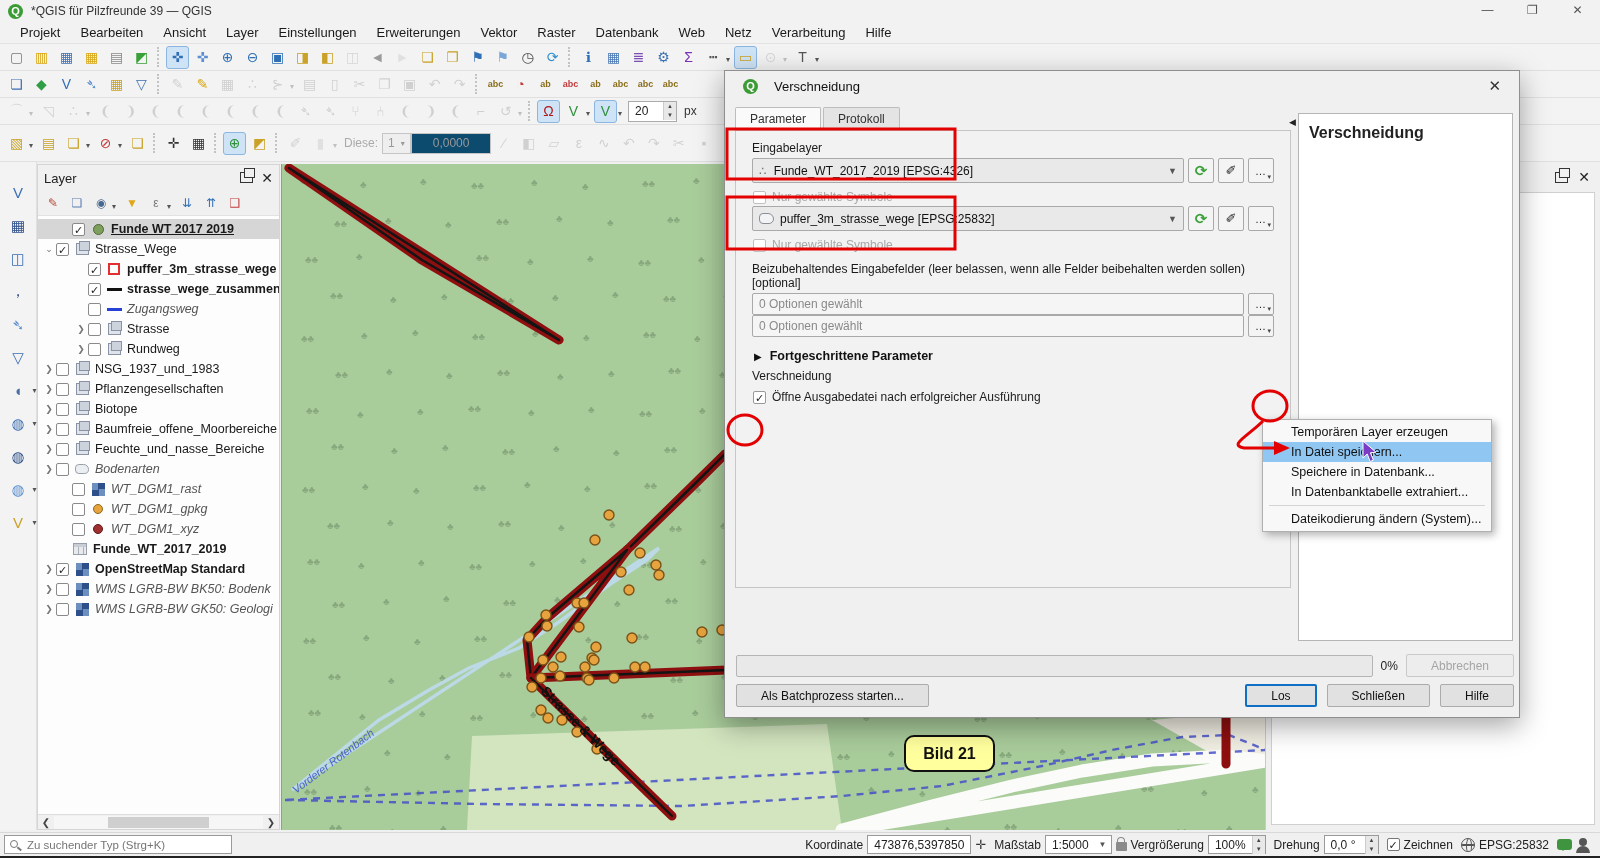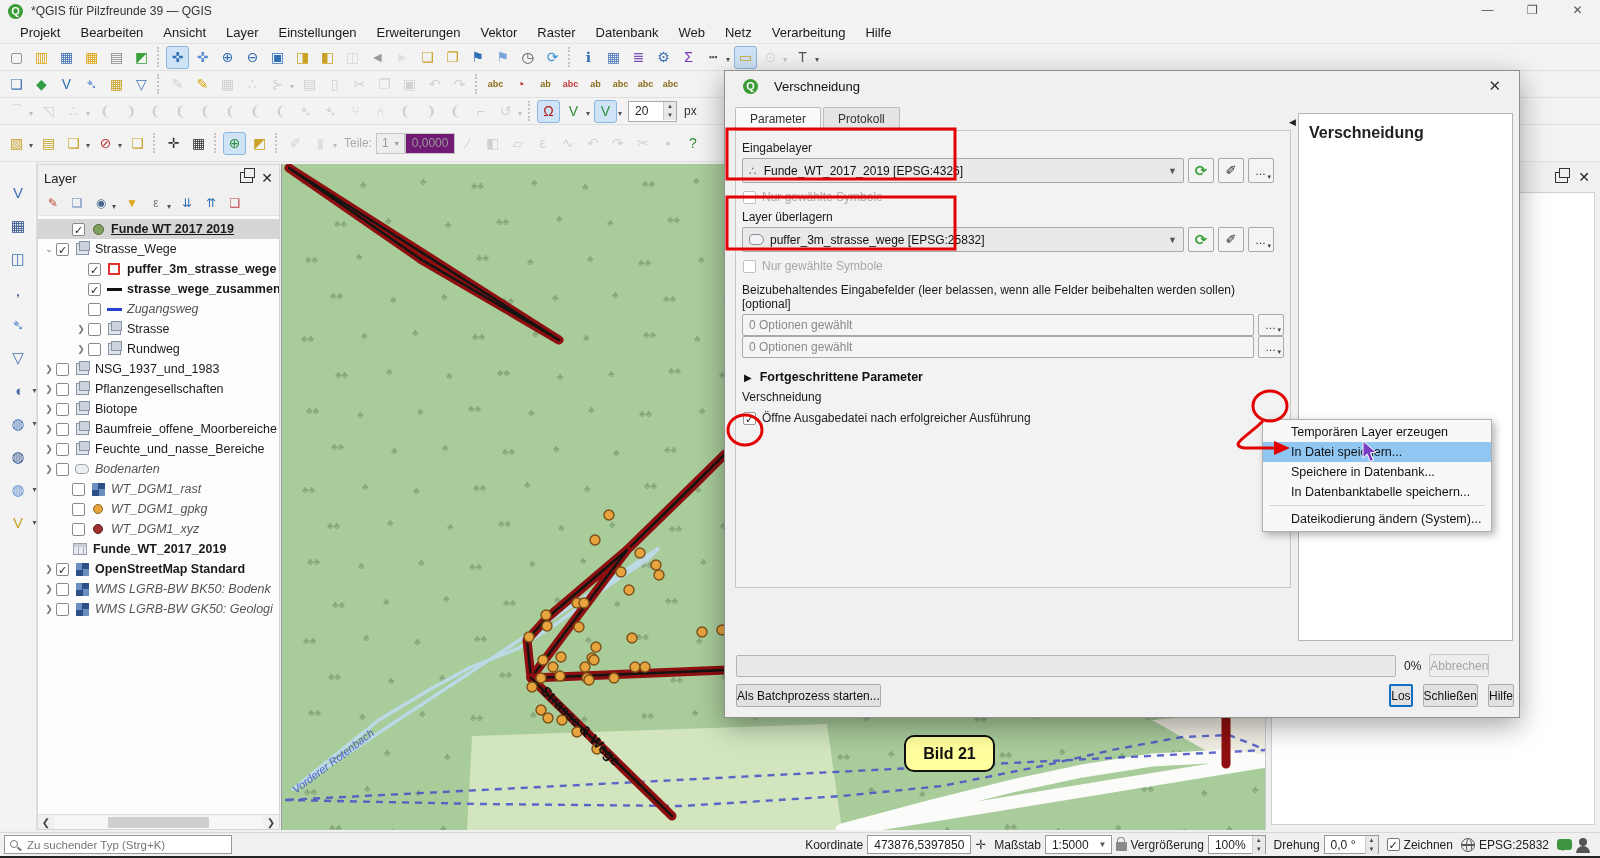--- a/index.html
+++ b/index.html
@@ -25,21 +25,21 @@
   .tbi.d { opacity:.32; filter:grayscale(.9); }
   .tbi .dd { position:absolute; right:-6px; top:8px; font-size:8px; color:#555; }
   .tbi.hasdd { margin-right:8px; }
   .tb-spin { display:inline-flex; align-items:center; border:1px solid #ababab; background:#fff; height:21px; margin:0 3px; }
   .tb-spin .val { padding:0 6px; min-width:34px; font-size:12px; }
   .spin-btns { display:flex; flex-direction:column; border-left:1px solid #ccc; }
   .spin-btns span { font-size:6px; line-height:9px; padding:0 3px; color:#444; background:#e8e8e8; }
   .tb-lbl { font-size:12px; color:#333; margin:0 4px; }
   .tb-lbl.d { color:#aaa; }
   .tb-combo { display:inline-flex; align-items:center; gap:6px; border:1px solid #c5c5c5; background:#eee; color:#999; height:21px; padding:0 5px; font-size:12px; }
-  .tb-field { border:1px solid #c5c5c5; background:#701a75; color:#999; height:21px; padding:0 6px; font-size:12px; display:inline-flex; align-items:center; }
+  .tb-field { border:1px solid #c5c5c5; background:#0c4a6e; color:#999; height:21px; padding:0 21px; font-size:12px; display:inline-flex; align-items:center; }
 
   
   #left-toolbar { position:absolute; left:0; top:162px; width:37px; height:668px; background:#f3f3f3; display:flex; flex-direction:column; align-items:center; padding-top:14px; border-right:1px solid #e0e0e0; }
   #left-toolbar .tbi { margin:3px 0; font-size:15px; }
 
   
   #layers-panel { position:absolute; left:37px; top:164px; width:243px; height:666px; background:#f0f0f0; border:1px solid #d5d5d5; display:flex; flex-direction:column; }
   #lp-header { height:26px; display:flex; align-items:center; padding:0 6px; }
   #lp-title { font-size:13px; color:#222; }
   #lp-header .hic { margin-left:auto; display:flex; gap:8px; }
@@ -109,21 +109,21 @@
   #taskbar { position:absolute; left:0; top:856px; width:1600px; height:2px; background:#222; }
 
   
   #dialog { position:absolute; left:724px; top:70px; width:796px; height:648px; background:#f0f0f0; border:1px solid #8f8f8f; box-shadow:0 8px 26px rgba(0,0,0,.35); }
   #dlg-titlebar { height:30px; display:flex; align-items:center; padding:0 10px; background:#f0f0f0; }
   #dlg-title { font-size:13px; color:#111; margin-left:8px; }
   #dlg-close { margin-left:auto; font-size:15px; color:#333; padding:0 8px; }
   .tabs { position:absolute; left:10px; top:36px; display:flex; }
   .tab { padding:4px 14px; font-size:12px; border:1px solid #bdbdbd; border-bottom:none; background:#e4e4e4; color:#333; margin-right:2px; border-radius:2px 2px 0 0; }
   .tab.active { background:#fafafa; position:relative; z-index:2; }
-  #dlg-params { position:absolute; left:10px; top:59px; width:556px; height:458px; background:#f2f2f2; border:1px solid #c6c6c6; padding:4px 6px; }
+  #dlg-params { position:absolute; left:10px; top:59px; width:556px; height:458px; background:#f2f2f2; border:1px solid #c6c6c6; padding:4px 16px; }
   .fld-label { font-size:12px; color:#1a1a1a; margin:6px 0 3px 0; }
   .fld-label.opt { margin-top:10px; }
   .combo { height:25px; border:1px solid #a9a9a9; background:#e9e9e9; display:flex; align-items:center; padding:0 6px; gap:6px; width:442px; border-radius:2px; }
   .combo .ctext { font-size:12px; color:#111; }
   .combo .chev { margin-left:auto; font-size:9px; color:#555; }
   .combo-row { display:flex; align-items:center; gap:4px; }
   .sq-btn { width:26px; height:25px; border:1px solid #a9a9a9; background:#f4f4f4; display:flex; align-items:center; justify-content:center; font-size:13px; border-radius:2px; flex:none; }
   .sq-btn.green { color:#3aa13a; font-weight:bold; font-size:15px; }
   .sq-btn.dots { font-size:11px; letter-spacing:1px; position:relative; }
   .sq-btn.dots:after { content:"▾"; font-size:7px; position:absolute; right:1px; bottom:1px; color:#444; }
@@ -138,21 +138,21 @@
   .field-row { display:flex; align-items:center; gap:4px; }
   .adv-row { display:flex; align-items:center; gap:8px; margin:12px 0 4px 2px; font-weight:bold; font-size:12.5px; color:#111; }
   .adv-row .tri { font-size:10px; }
   #dlg-sidepanel { position:absolute; left:573px; top:42px; width:215px; height:528px; background:#fff; border:1px solid #b5b5b5; padding:10px 10px; overflow:hidden; }
   #dlg-sidepanel h3 { font-size:16px; color:#222; margin-bottom:10px; font-weight:bold; }
   #dlg-sidepanel p { font-size:11.5px; color:#555; line-height:1.38; }
   #side-collapse { position:absolute; left:564px; top:46px; font-size:9px; color:#222; }
   #dlg-progress-row { position:absolute; left:11px; top:583px; width:778px; display:flex; align-items:center; gap:8px; }
   #progressbar { width:660px; height:22px; border:1px solid #b5b5b5; background:#e9e9e9; border-radius:2px; }
   #progress-pct { font-size:12px; }
-  .btn { height:23px; border:1px solid #ababab; background:#e1e1e1; font-size:12px; display:inline-flex; align-items:center; justify-content:center; padding:0 0; border-radius:2px; color:#111; }
+  .btn { height:23px; border:1px solid #ababab; background:#e1e1e1; font-size:12px; display:inline-flex; align-items:center; justify-content:center; padding:0 24px; border-radius:2px; color:#111; }
   .btn.disabled { color:#a5a5a5; background:#ededed; border-color:#c9c9c9; }
   #dlg-btn-row { position:absolute; left:11px; top:613px; width:778px; display:flex; align-items:center; }
   #dlg-btn-row .spacer { flex:1; }
   .btn.default { border:2px solid #0f6fc5; }
   #dlg-btn-row .btn { margin-left:10px; }
   #dlg-btn-row .btn:first-child { margin-left:0; }
 
   
   #ctx-menu { position:absolute; left:1262px; top:419px; width:230px; background:#f8f8f8; border:1px solid #b0b0b0; box-shadow:3px 3px 8px rgba(0,0,0,.3); padding:2px 0; z-index:60; }
   .cmi { height:20px; display:flex; align-items:center; padding-left:28px; font-size:12.5px; color:#111; }
@@ -311,21 +311,21 @@
       <span class="tbi" style="color: rgb(51, 51, 51);">▦</span>
     </span>
   <span class="sep"></span>
   <span id="tb4-zoom" style="display:inline-flex;align-items:center;">
       <span class="tbi a" style="color: rgb(47, 143, 58);">⊕</span>
       <span class="tbi" style="color: rgb(201, 162, 39);">◩</span>
     </span>
   <span class="sep"></span>
   <span id="tb4-eyedrop"><span class="tbi d" style="color: rgb(136, 136, 136);">✐</span></span>
     <span id="tb4-swatch"><span class="tbi d hasdd" style="color: rgb(187, 187, 187);">▮<span class="dd">▾</span></span></span>
-  <span class="tb-lbl d">Teile:</span>
+  <span class="tb-lbl d">Diese:</span>
   <span class="tb-combo">
       <span>1</span>
       <span style="font-size:8px;">▾</span>
     </span>
   <span class="tb-field">0,0000</span>
   <span id="tb4-raster" style="display:inline-flex;align-items:center;">
       <span class="tbi d" style="color: rgb(138, 138, 138);">∕</span>
       <span class="tbi d" style="color: rgb(138, 138, 138);">◧</span>
       <span class="tbi d" style="color: rgb(138, 138, 138);">▱</span>
       <span class="tbi d" style="color: rgb(138, 138, 138);">ε</span>
@@ -973,21 +973,20 @@
       </div>
       <span class="sq-btn green">⟳</span>
       <span class="sq-btn">✐</span>
       <span class="sq-btn dots">…</span>
     </div>
     <div class="cb-row dim">
       <span class="cb"></span>
       <span class="cb-lbl">Nur gewählte Symbole</span>
     </div>
 
-    <div class="fld-label">Layer überlagern</div>
     <div class="combo-row">
       <div class="combo">
         <span class="poly-ic"></span>
         <span class="ctext">puffer_3m_strasse_wege [EPSG:25832]</span>
         <span class="chev">▼</span>
       </div>
       <span class="sq-btn green">⟳</span>
       <span class="sq-btn">✐</span>
       <span class="sq-btn dots">…</span>
     </div>
@@ -1051,21 +1050,21 @@
       <div class="cmi hl">In Datei speichern...</div>
     </div>
 
     <div>
 
       <div class="cmi">Speichere in Datenbank...</div>
     </div>
 
     <div>
 
-      <div class="cmi">In Datenbanktabelle speichern...</div>
+      <div class="cmi">In Datenbanktabelle extrahiert...</div>
     </div>
 
     <div>
       <div class="cmi-sep"></div>
       <div class="cmi">Dateikodierung ändern (System)...</div>
     </div>
   </div>
 
 <div id="statusbar">
   <div id="sb-search">

